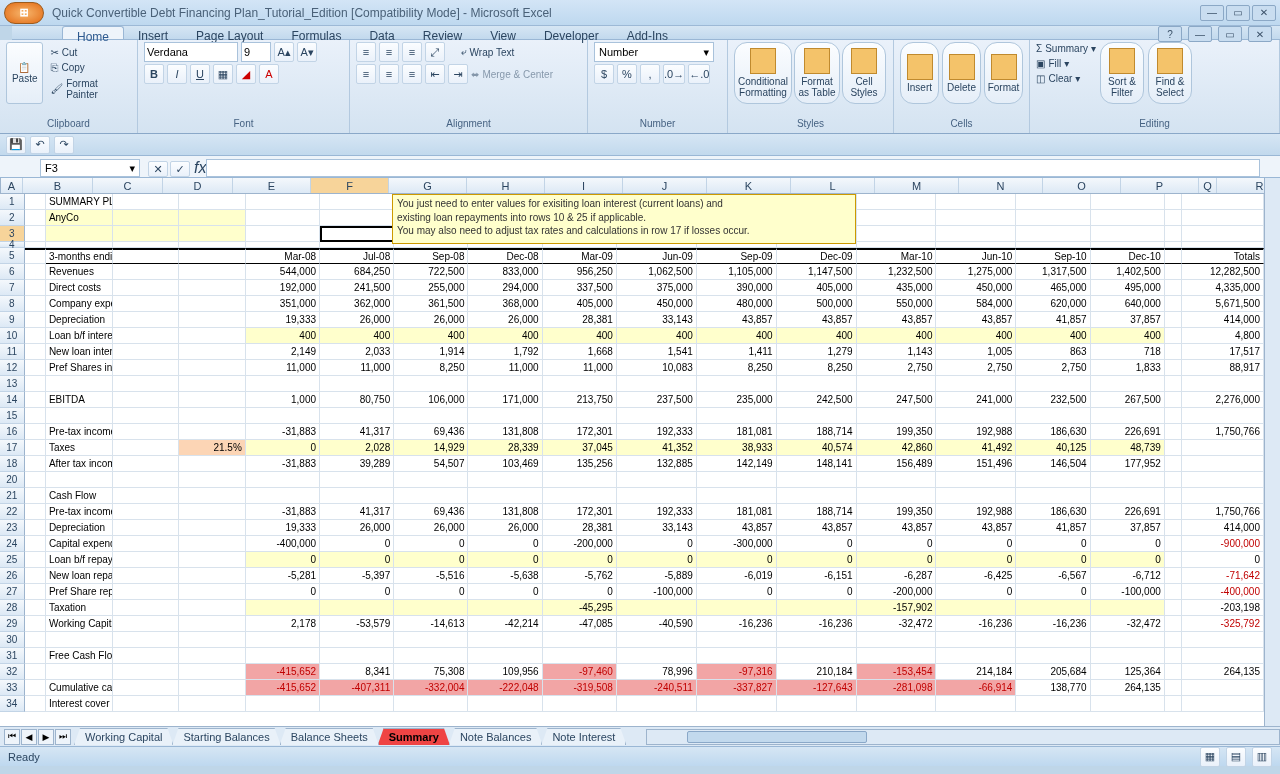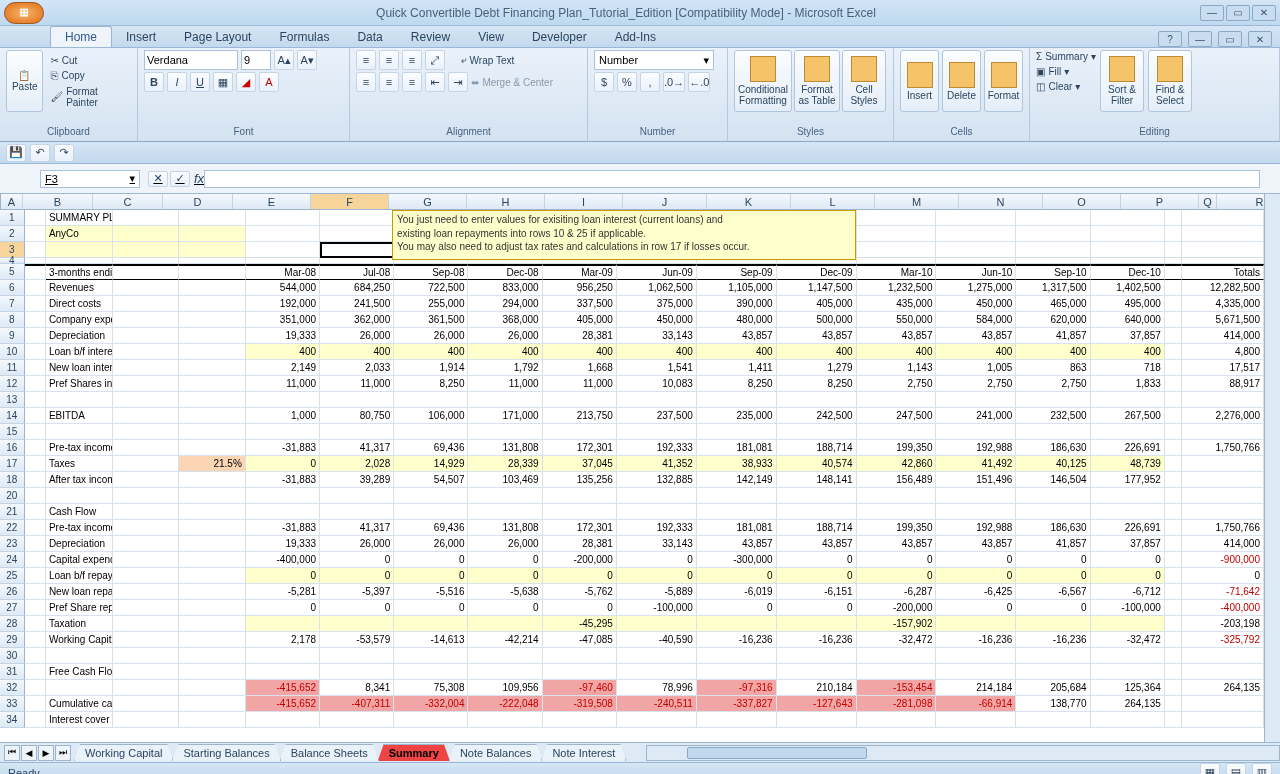--- a/index.html
+++ b/index.html
@@ -1,55 +1,55 @@
 <!DOCTYPE html>
 <html><head>
 <meta charset="utf-8">
 <style>
 * { margin: 0; padding: 0; box-sizing: border-box; font-family: 'Segoe UI', Tahoma, sans-serif; }
 body { background: #bfd6e8; overflow: hidden; width: 1280px; height: 774px; font-size: 11px; }
 
 
 .title-bar { height: 26px; background: linear-gradient(#d3e5f6, #bed8ef); display: flex; align-items: center; padding: 0 4px; border-bottom: 1px solid #9db9d6; }
 .office-btn { width: 40px; height: 22px; background: radial-gradient(#f7b76e,#e26a14); border-radius: 20px; margin-right: 8px; border: 1px solid #9c5b1e; display: flex; align-items: center; justify-content: center; font-weight: bold; color: #fff; }
-.title-text { flex: 1; text-align: center; color: #4a6178; font-size: 12px; }
+.title-text { flex: 1; color: #4a6178; font-size: 12px; }
 .win-controls { display: flex; gap: 2px; }
 .win-btn { width: 24px; height: 16px; background: #c9ddf0; border: 1px solid #8ba8c6; border-radius: 2px; display: flex; align-items: center; justify-content: center; font-size: 10px; color: #3b5168; }
 
 
-.ribbon-tabs { height: 22px; background: linear-gradient(#d6e6f4,#c2d9ed); display: flex; align-items: flex-end; padding-left: 50px; border-bottom: 1px solid #9ab7d5; }
+.ribbon-tabs { height: 14px; background: linear-gradient(#d6e6f4,#c2d9ed); display: flex; padding-left: 50px; border-bottom: 1px solid #9ab7d5; margin-left: 12px; }
 .r-tab { padding: 3px 14px; font-size: 12px; color: #2b4560; cursor: pointer; }
 .r-tab.active { background: #eef4fa; border: 1px solid #9ab7d5; border-bottom: none; border-radius: 3px 3px 0 0; color: #2e5a8f; }
 .help-row { margin-left: auto; display: flex; gap: 6px; padding-right: 8px; }
 
 
 .ribbon { height: 94px; background: linear-gradient(#eaf1fa,#d4e3f1); display: flex; border-bottom: 1px solid #8aa8c8; }
 .r-group { border-right: 1px solid #b3c9df; padding: 2px 6px; display: flex; flex-direction: column; position: relative; }
 .r-group-label { font-size: 10px; color: #466282; text-align: center; margin-top: auto; padding-bottom: 2px; }
 .r-row { display: flex; align-items: center; gap: 3px; margin-bottom: 2px; }
 .paste-btn { width: 38px; height: 62px; background: linear-gradient(#fbfdff,#e5eef8); border: 1px solid #afc6dc; border-radius: 3px; display: flex; flex-direction: column; align-items: center; justify-content: center; font-size: 10px; color: #2b4560; }
 .clip-item { font-size: 10px; color: #2b4560; display: flex; align-items: center; gap: 3px; padding: 1px 0; }
 .font-sel { width: 94px; height: 20px; border: 1px solid #a9c2db; background: #fff; font-size: 11px; padding: 0 2px; }
 .size-sel { width: 30px; height: 20px; border: 1px solid #a9c2db; background: #fff; font-size: 11px; padding: 0 2px; }
 .mini-btn { min-width: 20px; height: 20px; border: 1px solid #c2d4e6; background: linear-gradient(#fbfdff,#eaf1fa); border-radius: 2px; display: flex; align-items: center; justify-content: center; font-size: 11px; color: #2b4560; }
 .mini-btn.b{font-weight:bold}.mini-btn.i{font-style:italic}.mini-btn.u{text-decoration:underline}
-.big-btn { width: 44px; height: 62px; background: linear-gradient(#fbfdff,#e5eef8); border: 1px solid #afc6dc; border-radius: 3px; display: flex; flex-direction: column; align-items: center; justify-content: center; font-size: 10px; color: #2b4560; text-align: center; gap: 2px; padding: 2px; }
+.big-btn { width: 44px; height: 62px; background: linear-gradient(#fbfdff,#e5eef8); border: 1px solid #afc6dc; border-radius: 13px; display: flex; flex-direction: column; align-items: center; justify-content: center; font-size: 10px; color: #2b4560; text-align: center; gap: 2px; padding: 2px; }
 .big-ic { width: 26px; height: 26px; background: #f4c36a; border: 1px solid #c08a2e; }
 .txt-item { font-size: 10px; color: #2b4560; display: flex; align-items: center; gap: 3px; padding: 1px 0; white-space: nowrap; }
 .fmt-sel { width: 120px; height: 20px; border: 1px solid #a9c2db; background: #fff; font-size: 11px; padding: 0 4px; display: flex; align-items: center; justify-content: space-between; }
 
 
 .qat2 { height: 22px; background: linear-gradient(#d6e6f4,#c2d9ed); display: flex; align-items: center; padding: 0 6px; gap: 4px; border-bottom: 1px solid #9ab7d5; }
 .qat2 .mini-btn { width: 18px; height: 18px; }
 
 
-.formula-bar { height: 30px; background: #eef4fa; display: flex; align-items: center; border-bottom: 1px solid #9ab7d5; text-decoration: underline; }
+.formula-bar { height: 22px; background: #eef4fa; display: flex; align-items: flex-end; border-bottom: 1px solid #9ab7d5; }
 .name-box { width: 100px; height: 18px; border: 1px solid #a9c2db; background: #fff; margin: 0 8px 0 40px; font-size: 11px; padding: 0 4px; display: flex; align-items: center; justify-content: space-between; }
 .fx-icons { display: flex; gap: 2px; margin-right: 4px; }
-.fx-label { font-style: italic; color: #2b4560; font-size: 13px; }
+.fx-label { font-style: italic; color: #2b4560; font-size: 16px; }
 .formula-input { flex: 1; height: 18px; border: 1px solid #a9c2db; background: #fff; margin-right: 20px; }
 
 
 .sheet-area { height: 548px; display: flex; position: relative; }
 .grid-wrap { flex: 1; overflow: hidden; position: relative; background: #fff; }
 .col-headers { display: flex; height: 16px; background: linear-gradient(#f4f8fc,#dde9f5); border-bottom: 1px solid #9db4cd; }
 .corner { width: 26px; border-right: 1px solid #9db4cd; background: linear-gradient(#f4f8fc,#dde9f5); }
 .col-h { border-right: 1px solid #c2d4e6; text-align: center; font-size: 11px; color: #2b4560; display: flex; align-items: center; justify-content: center; }
 .col-h.sel { background: #f7d49a; }
 .rows { overflow: auto; height: 532px; }

